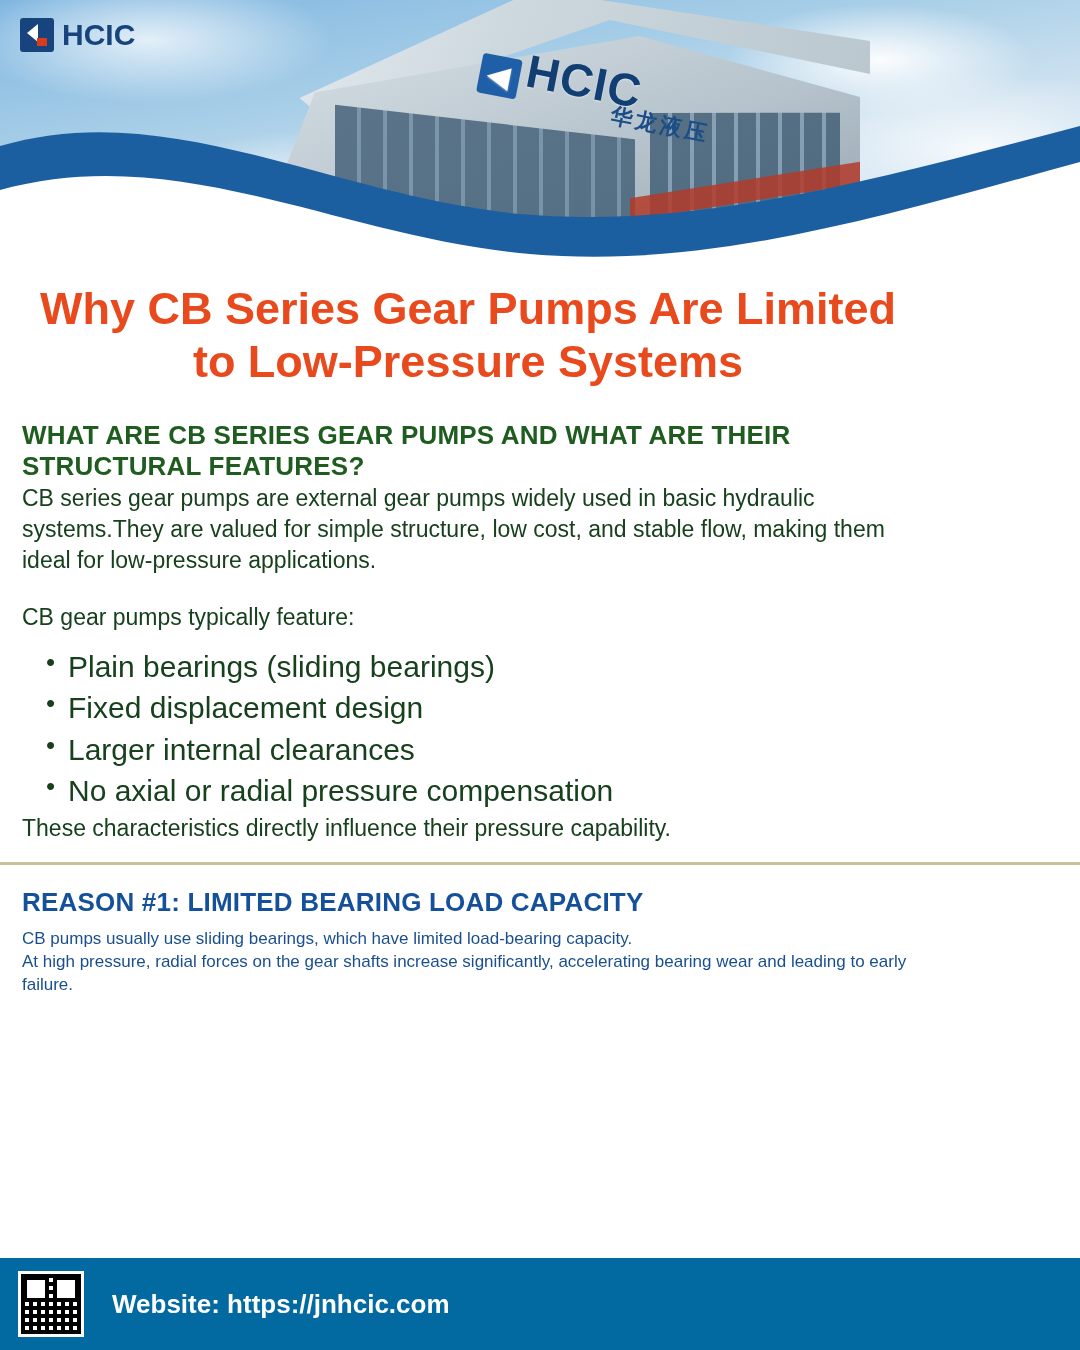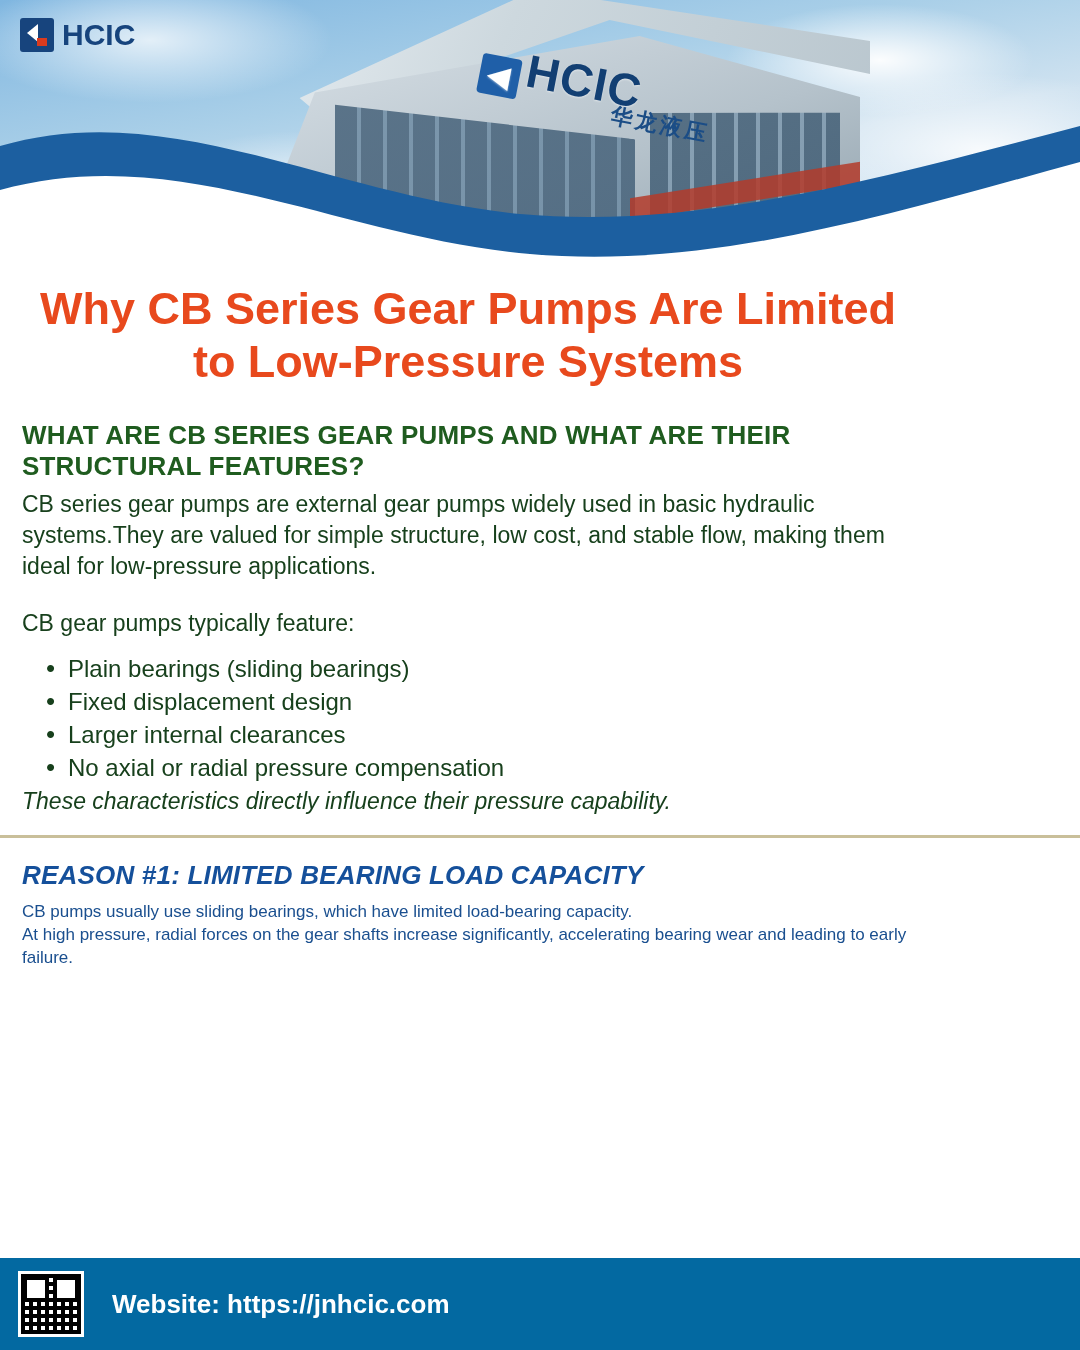--- a/index.html
+++ b/index.html
@@ -201,69 +201,67 @@
   .sec1 {
     margin: 32px 22px 0 22px;
     color: #0f3d16;
   }
   .sec1 h2 {
     color: #1f5c1f;
     font-size: 26px;
     line-height: 1.2;
     font-weight: bold;
     letter-spacing: .2px;
-    margin-bottom: 6px;
+    margin-bottom: 0;
   }
   .sec1 p {
     color: #17401c;
     font-size: 23px;
     line-height: 1.35;
     margin-bottom: 26px;
   }
   .sec1 ul {
     list-style: none;
     margin: 0 0 0 18px;
   }
   .sec1 li {
     color: #17401c;
-    font-size: 24px;
+    font-size: 30px;
     line-height: 1.38;
     position: relative;
     padding-left: 28px;
   }
   .sec1 li::before {
     content: "•";
     position: absolute;
     left: 6px;
     top: -1px;
     font-size: 26px;
   }
   .sec1 .after-list {
     margin-top: 2px;
     margin-bottom: 0;
-    font-style: italic;
   }
 
   .divider {
     margin: 18px 0 0 0;
     height: 3px;
     background: #c9bf9a;
     width: 1080px;
   }
 
   .sec2 {
     margin: 22px 22px 0 22px;
   }
   .sec2 h3 {
     color: #15509b;
     font-size: 26px;
     font-weight: bold;
     letter-spacing: .2px;
     margin-bottom: 10px;
-    font-style: italic;
   }
   .sec2 p {
     color: #1a4f8f;
     font-size: 17px;
     line-height: 1.35;
     margin-bottom: 0;
   }
   .sec2 .block { margin-bottom: 26px; }
 
   

